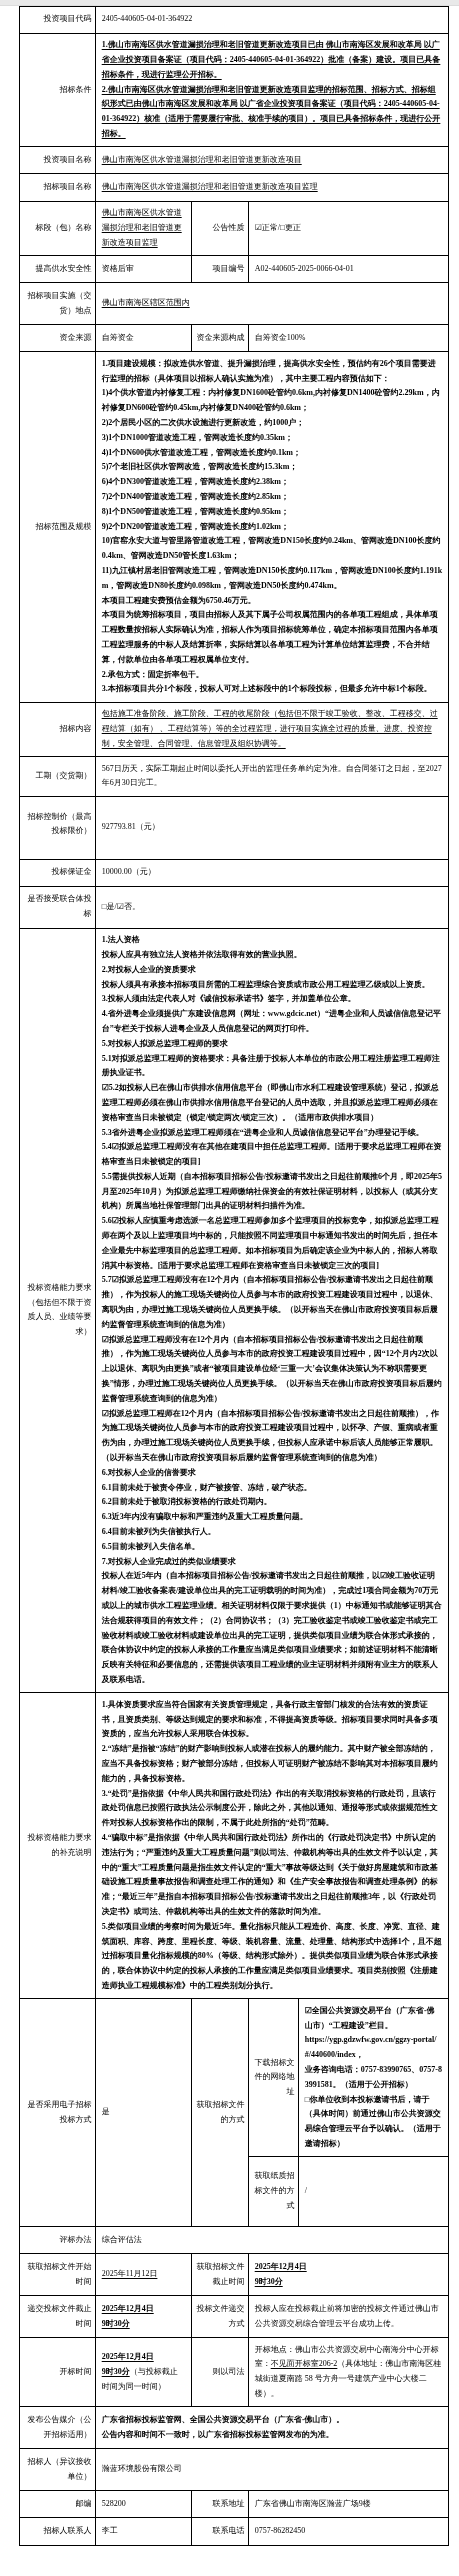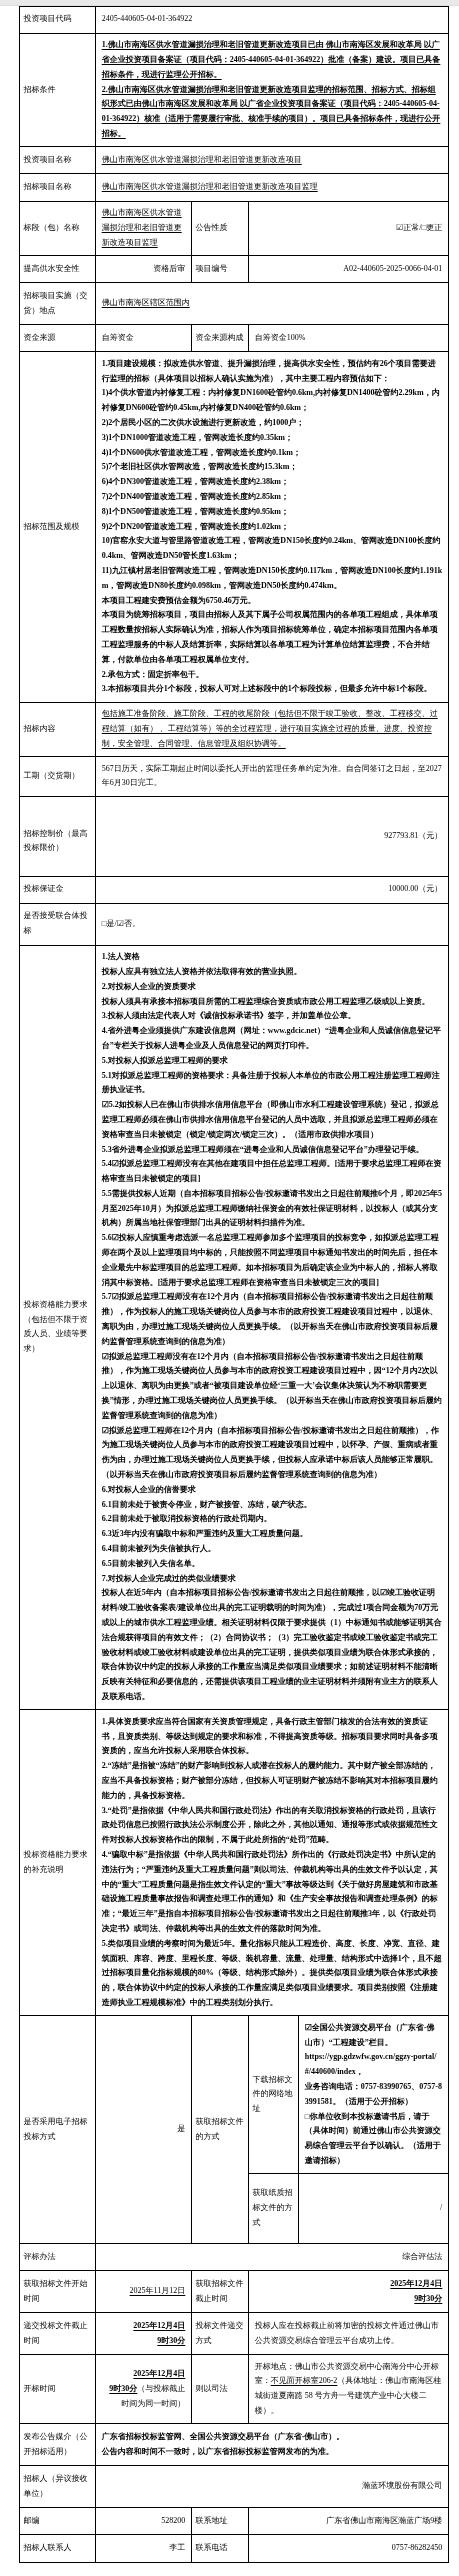--- a/index.html
+++ b/index.html
@@ -3,25 +3,25 @@
 <meta charset="utf-8">
 <style>
   html,body { margin:0; padding:0; background:#ffffff; }
   body { width:459px; font-family:"Liberation Serif","DejaVu Serif",serif; color:#000; }
   .topbar { height:4.5px; background:#e9e9e9; border-bottom:0.6px solid #dcdcdc; }
   h1 { font-size:11.4px; font-weight:bold; text-align:center; margin:10.2px 0 6.8px 8.5px; letter-spacing:0.6px; }
   .wrap { padding:0 10.2px 0 19px; }
   table { border-collapse:collapse; width:430px; table-layout:fixed; }
   td { border:1.1px solid #000; padding:4.5px 5.7px; font-size:8px; line-height:14.8px;
        vertical-align:middle; word-break:break-all; }
-  .lbl { text-align:left; padding:5.7px 3.4px; }
-  .c { text-align:right; }
+  .lbl { text-align:right; padding:5.7px 3.4px; }
+  .c { text-align:left; }
   .u { text-decoration:underline; text-underline-offset:1.7px; }
   .p { white-space:pre-line;font-weight:bold; }
-  .tall { padding-top:30px; padding-bottom:19.3px; }
+  .tall { padding-top:13px; padding-bottom:19.3px; }
   .xtall { padding-top:27px; padding-bottom:27px; }
 </style>
 </head>
 <body>
 
 <div class="topbar"></div>
 <div class="wrap">
   <table>
     <colgroup>
       <col style="width:76px">

